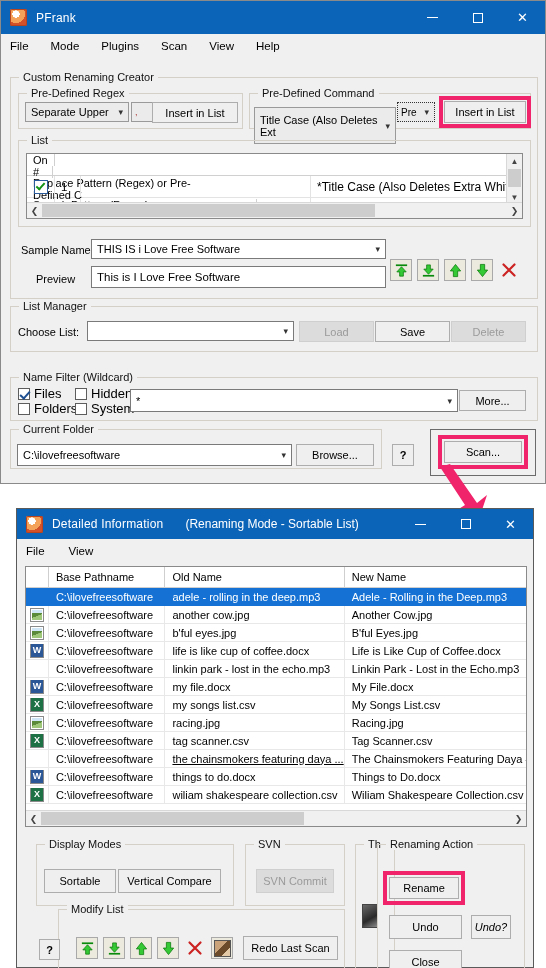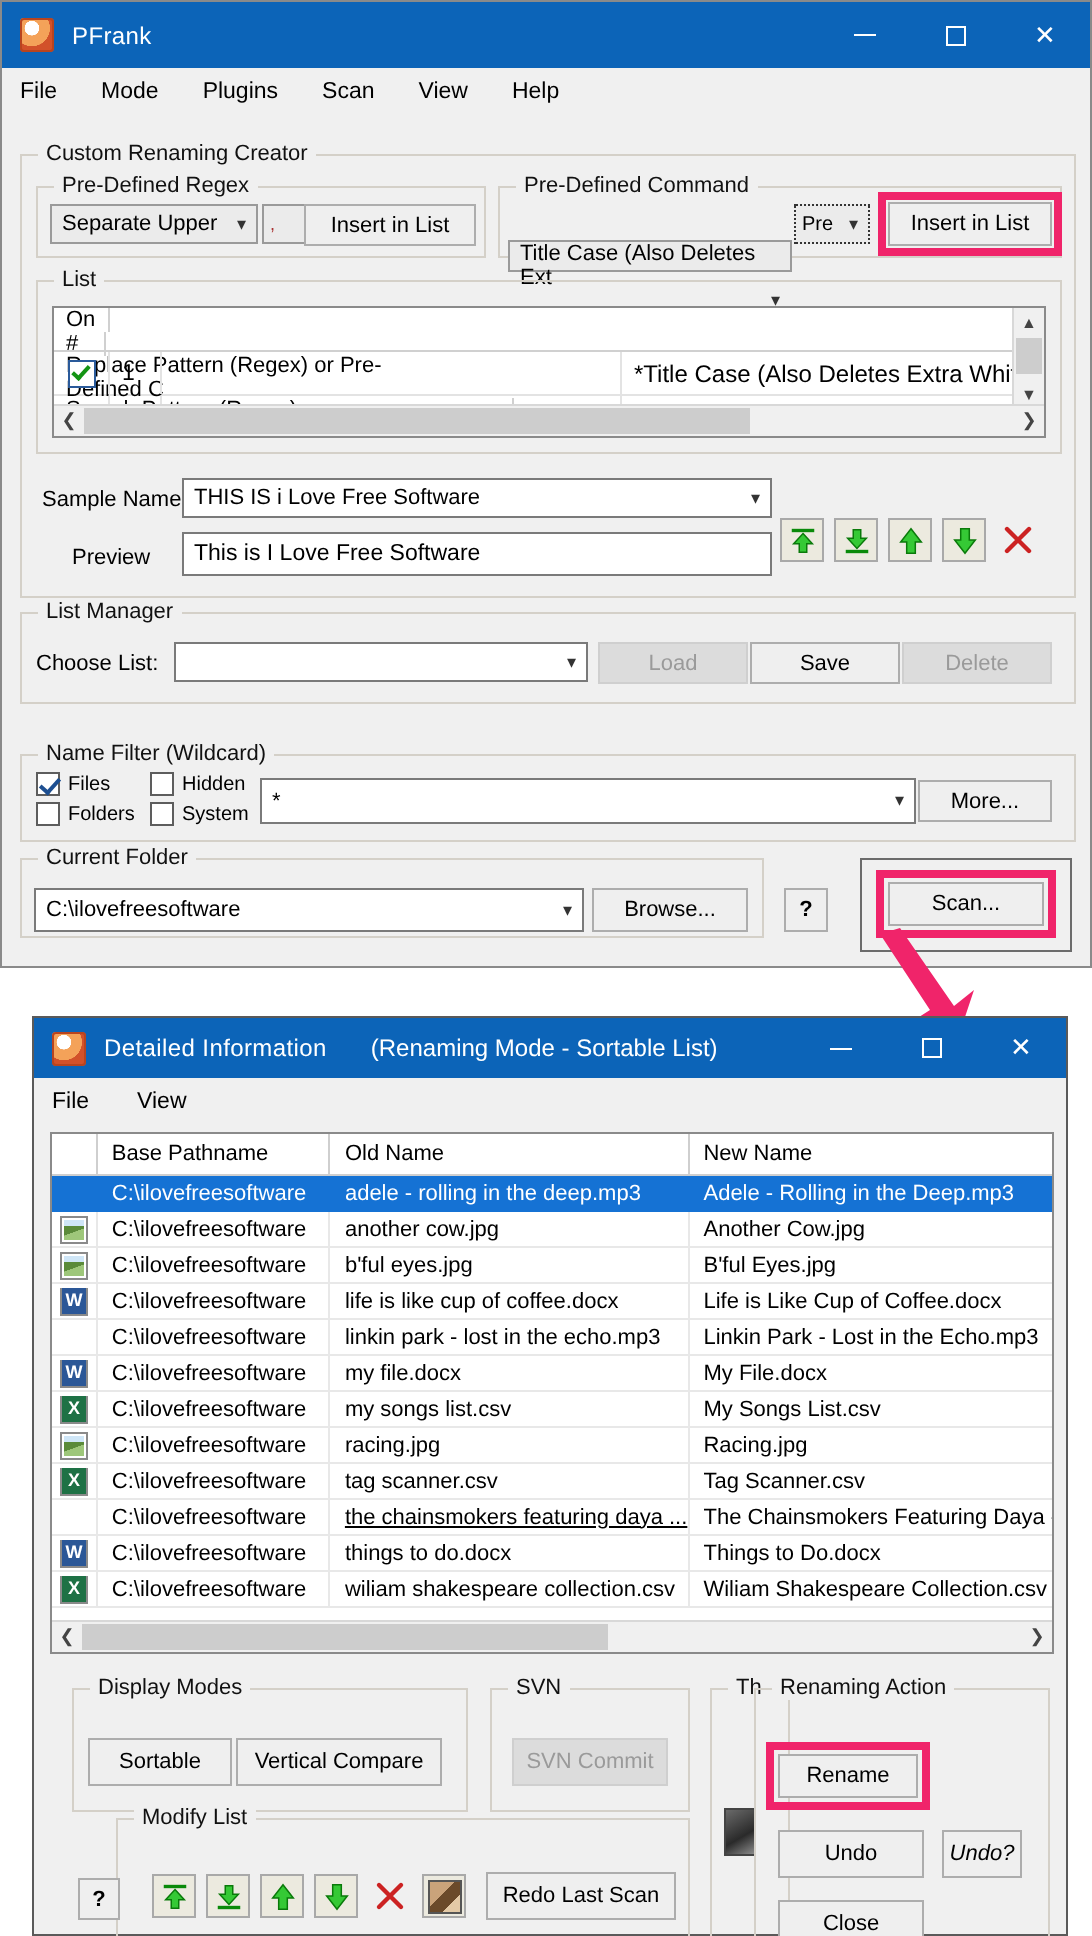--- a/index.html
+++ b/index.html
@@ -36,21 +36,21 @@
 
   .combo{position:absolute;box-sizing:border-box;background:#fff;border:1px solid #7a7a7a;
          display:flex;align-items:center;font-size:11px;padding-left:5px;}
   .combo.flat{background:#ebebeb;border:1px solid #9a9a9a;}
   .combo .chev{margin-left:auto;margin-right:5px;font-size:9px;color:#333;}
   .txt{position:absolute;box-sizing:border-box;background:#fff;border:1px solid #7a7a7a;
        display:flex;align-items:center;font-size:11.5px;padding-left:5px;}
 
   .lbl{position:absolute;font-size:11px;white-space:nowrap;}
 
-  .chk{position:absolute;display:flex;align-items:center;font-size:10px;}
+  .chk{position:absolute;display:flex;align-items:center;font-size:13px;}
   .chk .box{width:12px;height:12px;border:1px solid #5d5d5d;background:#fff;box-sizing:border-box;
             margin-right:4px;position:relative;flex:none;}
   .chk.on .box:after{content:"";position:absolute;left:3px;top:0px;width:4px;height:8px;
             border:solid #1d4f91;border-width:0 2px 2px 0;transform:rotate(42deg);}
 
   
   .lview{position:absolute;box-sizing:border-box;background:#fff;border:1px solid #8a8a8a;overflow:hidden;}
   .lhead{display:flex;height:21px;border-bottom:1px solid #d0d0d0;background:#fff;flex-direction:column;}
   .lhead div{border-right:1px solid #d0d0d0;display:flex;align-items:center;padding-left:6px;
              font-size:11px;box-sizing:border-box;height:100%;}
@@ -142,21 +142,21 @@
   </div>
   <div class="combo flat" style="left:130px;top:101px;width:32px;height:20px;padding-left:3px;">
     <span style="font-size:9px;color:#a33;">,</span>
     <span class="chev">▾</span>
   </div>
   <div class="btn" style="left:151px;top:101px;width:86px;height:21px;">Insert in List</div>
 
   <div class="group" style="left:248px;top:92px;width:282px;height:36px;">
     <div class="glabel">Pre-Defined Command</div>
   </div>
-  <div class="combo flat" style="left:253px;top:119px;width:142px;height:16px;flex-direction:column;">
+  <div class="combo flat" style="left:253px;top:106px;width:142px;height:37px;">
     <span>Title Case (Also Deletes Ext</span>
     <span class="chev">▾</span>
   </div>
   <div class="combo flat" style="left:396px;top:101px;width:38px;height:20px;padding-left:3px;border:1px dotted #333;">
     <span style="font-size:10px;">Pre</span>
     <span class="chev">▾</span>
   </div>
   <div class="btn" style="left:443px;top:100px;width:82px;height:22px;">Insert in List</div>
   <div class="hl" style="left:438px;top:95px;width:92px;height:32px;"></div>
 

